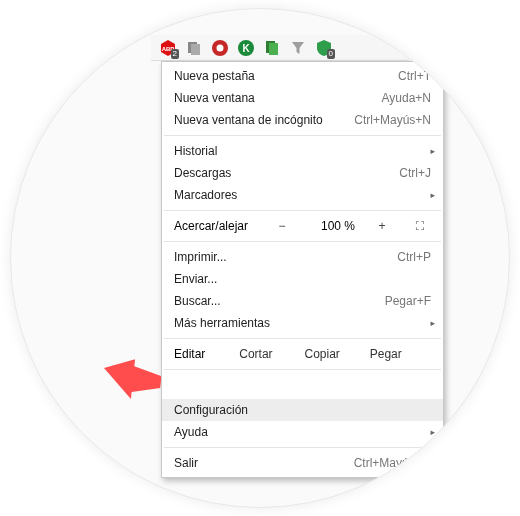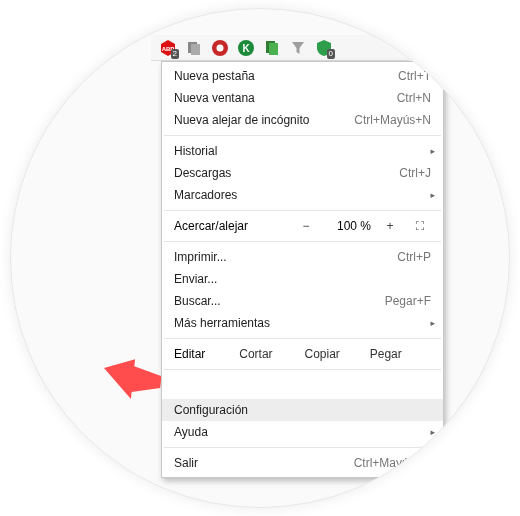--- a/index.html
+++ b/index.html
@@ -90,21 +90,21 @@
     }
     .sep {
       height: 1px;
       background: #e4e4e4;
       margin: 4px 2px;
     }
     .zoom-row {
       display: flex;
       align-items: center;
       padding: 4px 12px;
-      gap: 8px;
+      gap: 16px;
     }
     .zoom-row .label { flex: 1; }
     .zbtn {
       width: 22px; text-align: center;
       color: #444;
     }
     .zval { width: 46px; text-align: right; }
     .fs {
       width: 22px; text-align: center;
       color: #555;
@@ -179,24 +179,24 @@
   <div class="vbar"></div>
 
   <div class="menu">
 
     <div class="item">
       <span class="label">Nueva pestaña</span>
       <span class="shortcut">Ctrl+T</span>
     </div>
     <div class="item">
       <span class="label">Nueva ventana</span>
-      <span class="shortcut">Ctrl+N</span>
-    </div>
-    <div class="item">
-      <span class="label">Nueva alejar de incógnito</span>
+      <span class="shortcut">Ayuda+N</span>
+    </div>
+    <div class="item">
+      <span class="label">Nueva ventana de incógnito</span>
       <span class="shortcut">Ctrl+Mayús+N</span>
     </div>
 
     <div class="sep"></div>
 
     <div class="item">
       <span class="label">Historial</span>
       <span class="submenu-arrow">▸</span>
     </div>
     <div class="item">

